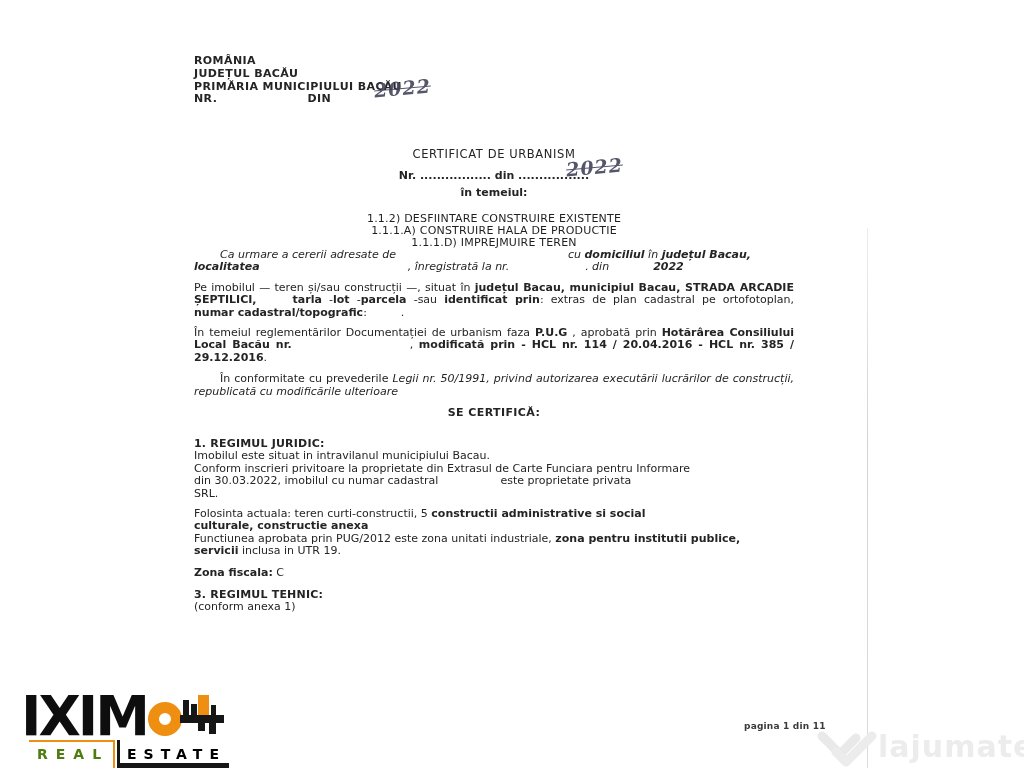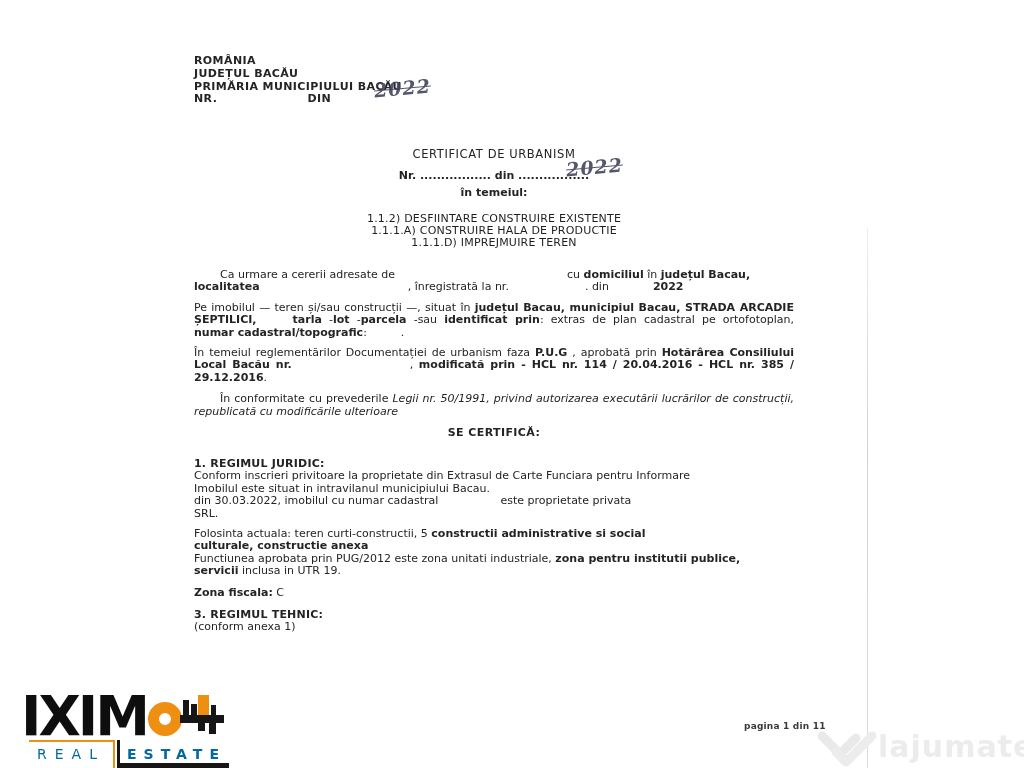--- a/index.html
+++ b/index.html
@@ -30,21 +30,21 @@
   .title{margin-top:41px;text-align:center;font-weight:normal;font-size:11.5px;letter-spacing:0.6px;}
   .nrline{margin-top:8px;text-align:center;font-weight:bold;font-size:11px;position:relative;}
   .hw-mid{position:absolute;left:372px;top:-13px;}
   .scopul{margin-top:4px;text-align:center;font-weight:bold;font-size:11px;}
   .scopes{margin-top:14px;font-size:11px;line-height:11.9px;text-align:center;letter-spacing:0.2px;color:#1f1f1f;}
 
   
   .para{font-size:11px;line-height:12.4px;text-align:justify;}
   .pline{font-size:11px;line-height:12.4px;white-space:nowrap;}
   .indent{text-indent:26px;}
-  .mt20{margin-top:20px;} .mt8{margin-top:8px;} .mt9{margin-top:9px;} .mt10{margin-top:10px;} .mt19{margin-top:19px;}
+  .mt20{font-style:italic;} .mt8{margin-top:8px;} .mt9{margin-top:9px;} .mt10{margin-top:10px;} .mt19{margin-top:19px;}
   .certify{margin-top:8px;text-align:center;font-weight:bold;font-size:11px;letter-spacing:0.4px;}
   .sec-title{font-size:11px;font-weight:bold;letter-spacing:0.2px;line-height:12.4px;}
   .sec-line{font-size:11px;line-height:12.4px;}
 
   
   .edge-line{position:absolute;left:867px;top:228px;width:1px;height:540px;
     background:linear-gradient(to bottom,#ededed,#d2d2d2 40%,#dcdcdc);}
 
   
   .logo{position:absolute;left:0;top:680px;width:222px;height:88px;margin-left:13px;}
@@ -52,24 +52,24 @@
   .logo-word{left:8px;top:9px;font-size:55px;line-height:55px;font-weight:bold;color:#0e0e0e;letter-spacing:-3px;}
   .logo-o{left:135px;top:22px;width:34px;height:34px;border:11px solid #ee8f12;border-radius:50%;box-sizing:border-box;}
   .key-shaft{left:167px;top:35px;width:44px;height:8px;background:#161616;}
   .key-tooth1{left:185px;top:43px;width:7px;height:8px;background:#161616;}
   .key-tooth2{left:196px;top:43px;width:7px;height:11px;background:#161616;}
   .bld-orange{left:185px;top:15px;width:11px;height:20px;background:#ee8f12;}
   .bld-b1{left:170px;top:20px;width:6px;height:15px;background:#161616;}
   .bld-b2{left:178px;top:24px;width:6px;height:11px;background:#161616;}
   .bld-b3{left:198px;top:25px;width:5px;height:10px;background:#161616;}
   .real-frame{left:16px;top:60px;width:84px;height:26px;border-top:2px solid #ee8f12;border-right:2px solid #ee8f12;}
-  .logo-real{left:24px;top:66px;font-size:14px;font-weight:normal;letter-spacing:8px;color:#0369a1;}
+  .logo-real{left:24px;top:66px;font-size:14px;font-weight:bold;letter-spacing:8px;color:#4d7c0f;}
   .estate-bar-left{left:104px;top:60px;width:3px;height:28px;background:#161616;}
   .estate-bar-bottom{left:104px;top:83px;width:112px;height:5px;background:#161616;}
-  .logo-estate{left:114px;top:66px;font-size:14px;font-weight:bold;letter-spacing:7px;color:#0369a1;}
+  .logo-estate{left:114px;top:66px;font-size:14px;font-weight:bold;letter-spacing:7px;color:#000000;}
 
   
   .pagenum{position:absolute;left:744px;top:721px;font-size:9px;font-weight:bold;color:#3a3a3a;letter-spacing:0.2px;}
   .watermark{position:absolute;left:816px;top:722px;display:flex;align-items:flex-end;}
   .wm-text{font-size:30px;font-weight:bold;color:#ececec;letter-spacing:1px;line-height:46px;}
 </style>
 </head>
 <body>
 
 <div class="content">
@@ -108,22 +108,22 @@
   <div class="para mt8"><span>Pe imobilul — teren și/sau construcții —, situat în </span><span class="b">județul Bacau, municipiul Bacau, STRADA ARCADIE ȘEPTILICI,</span><span class="gap" style="width: 36px;"></span><span class="b">tarla</span><span> -</span><span class="b">lot</span><span> -</span><span class="b">parcela</span><span> -sau </span><span class="b">identificat prin</span><span>: extras de plan cadastral pe ortofotoplan, </span><span class="b">numar cadastral/topografic</span><span>:</span><span class="gap" style="width: 34px;"></span><span>.</span></div>
 
   <div class="para mt8"><span>În temeiul reglementărilor Documentației de urbanism faza </span><span class="b">P.U.G</span><span> , aprobată prin </span><span class="b">Hotărârea Consiliului Local Bacău nr.</span><span class="gap" style="width: 118px;"></span><span>, </span><span class="b">modificată prin - HCL nr. 114 / 20.04.2016 - HCL nr. 385 / 29.12.2016</span><span>.</span></div>
 
   <div class="para mt9 indent"><span>În conformitate cu prevederile </span><span class="i">Legii nr. 50/1991, privind autorizarea executării lucrărilor de construcții, republicată cu modificările ulterioare</span></div>
 
   <div class="certify">SE CERTIFICĂ:</div>
 
   <div class="mt19">
     <div class="sec-title">1. REGIMUL JURIDIC:</div>
+    <div class="sec-line"><span>Imobilul este situat in intravilanul municipiului Bacau.</span></div>
     <div class="sec-line"><span>Conform inscrieri privitoare la proprietate din Extrasul de Carte Funciara pentru Informare</span></div>
-    <div class="sec-line"><span>Imobilul este situat in intravilanul municipiului Bacau.</span></div>
     <div class="sec-line"><span>din 30.03.2022, imobilul cu numar cadastral</span><span class="gap" style="width: 62px;"></span><span>este proprietate privata</span></div>
     <div class="sec-line"><span>SRL.</span></div>
   </div>
 
   <div class="mt8">
     <div class="sec-line"><span>Folosinta actuala: teren curti-constructii, 5 </span><span class="b">constructii administrative si social</span></div>
     <div class="sec-line"><span class="b">culturale, constructie anexa</span></div>
     <div class="sec-line"><span>Functiunea aprobata prin PUG/2012 este zona unitati industriale, </span><span class="b">zona pentru institutii publice,</span></div>
     <div class="sec-line"><span class="b">servicii</span><span> inclusa in UTR 19.</span></div>
   </div>

